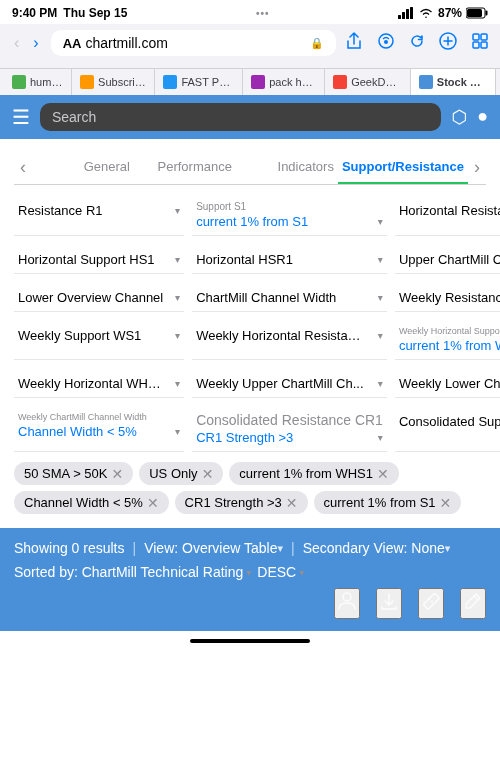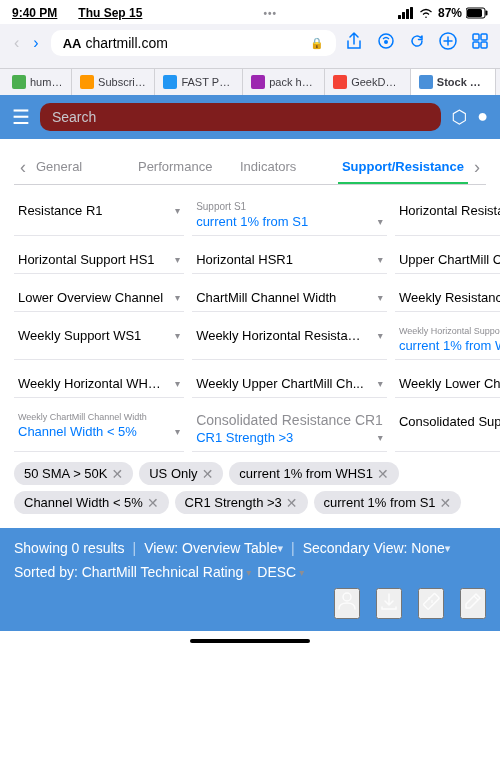--- a/index.html
+++ b/index.html
@@ -9,21 +9,21 @@
     
     .status-bar {
       background: #fff;
       display: flex;
       justify-content: space-between;
       align-items: center;
       padding: 6px 12px 4px;
       font-size: 12px;
       font-weight: 600;
     }
-    .status-left { display: flex; align-items: center; gap: 21px; text-decoration: underline; }
+    .status-left { display: flex; align-items: center; gap: 6px; }
     .status-right { display: flex; align-items: center; gap: 4px; }
 
     
     .browser-chrome {
       background: #f2f2f7;
       padding: 6px 10px;
     }
     .browser-nav {
       display: flex;
       align-items: center;
@@ -79,21 +79,21 @@
     .app-topbar {
       background: #4a90d9;
       display: flex;
       align-items: center;
       padding: 8px 12px;
       gap: 10px;
     }
     .hamburger { color: #fff; font-size: 20px; cursor: pointer; }
     .search-box {
       flex: 1;
-      background: #7f1d1d;
+      background: #404040;
       border-radius: 10px;
       padding: 6px 12px;
       font-size: 14px;
       color: #999;
     }
     .topbar-icons { display: flex; gap: 10px; color: #fff; font-size: 20px; }
 
     
     .page-content { padding: 12px 14px 0; }
     .page-title {
@@ -121,21 +121,21 @@
       align-items: center;
       border-bottom: 1px solid #d1d1d6;
       margin-bottom: 10px;
       position: relative;
     }
     .tab-nav-btn {
       background: none; border: none; color: #8e8e93; font-size: 18px; cursor: pointer; padding: 0 6px;
     }
     .screener-tab {
       flex: 1;
-      text-align: left;
+      text-align: right;
       padding: 8px 4px;
       font-size: 13px;
       color: #8e8e93;
       cursor: pointer;
       border-bottom: 2px solid transparent;
       white-space: nowrap;
     }
     .screener-tab.active {
       color: #007aff;
       border-bottom: 2px solid #22c55e;

